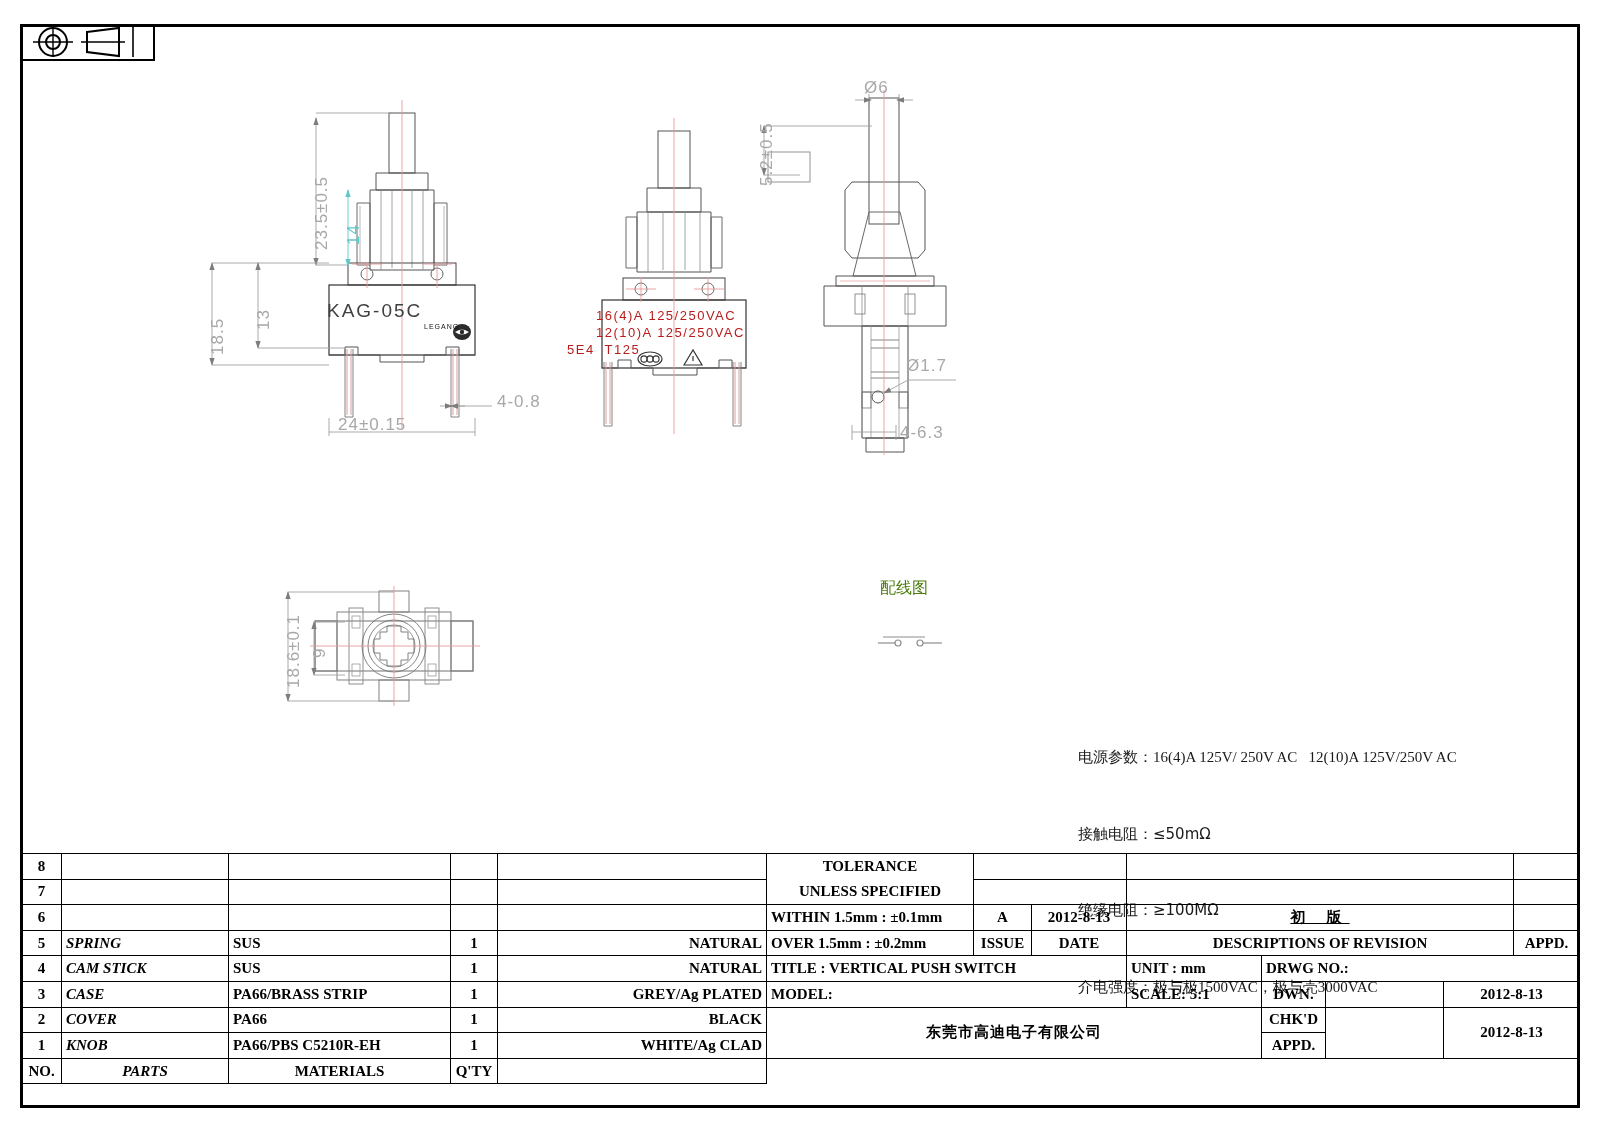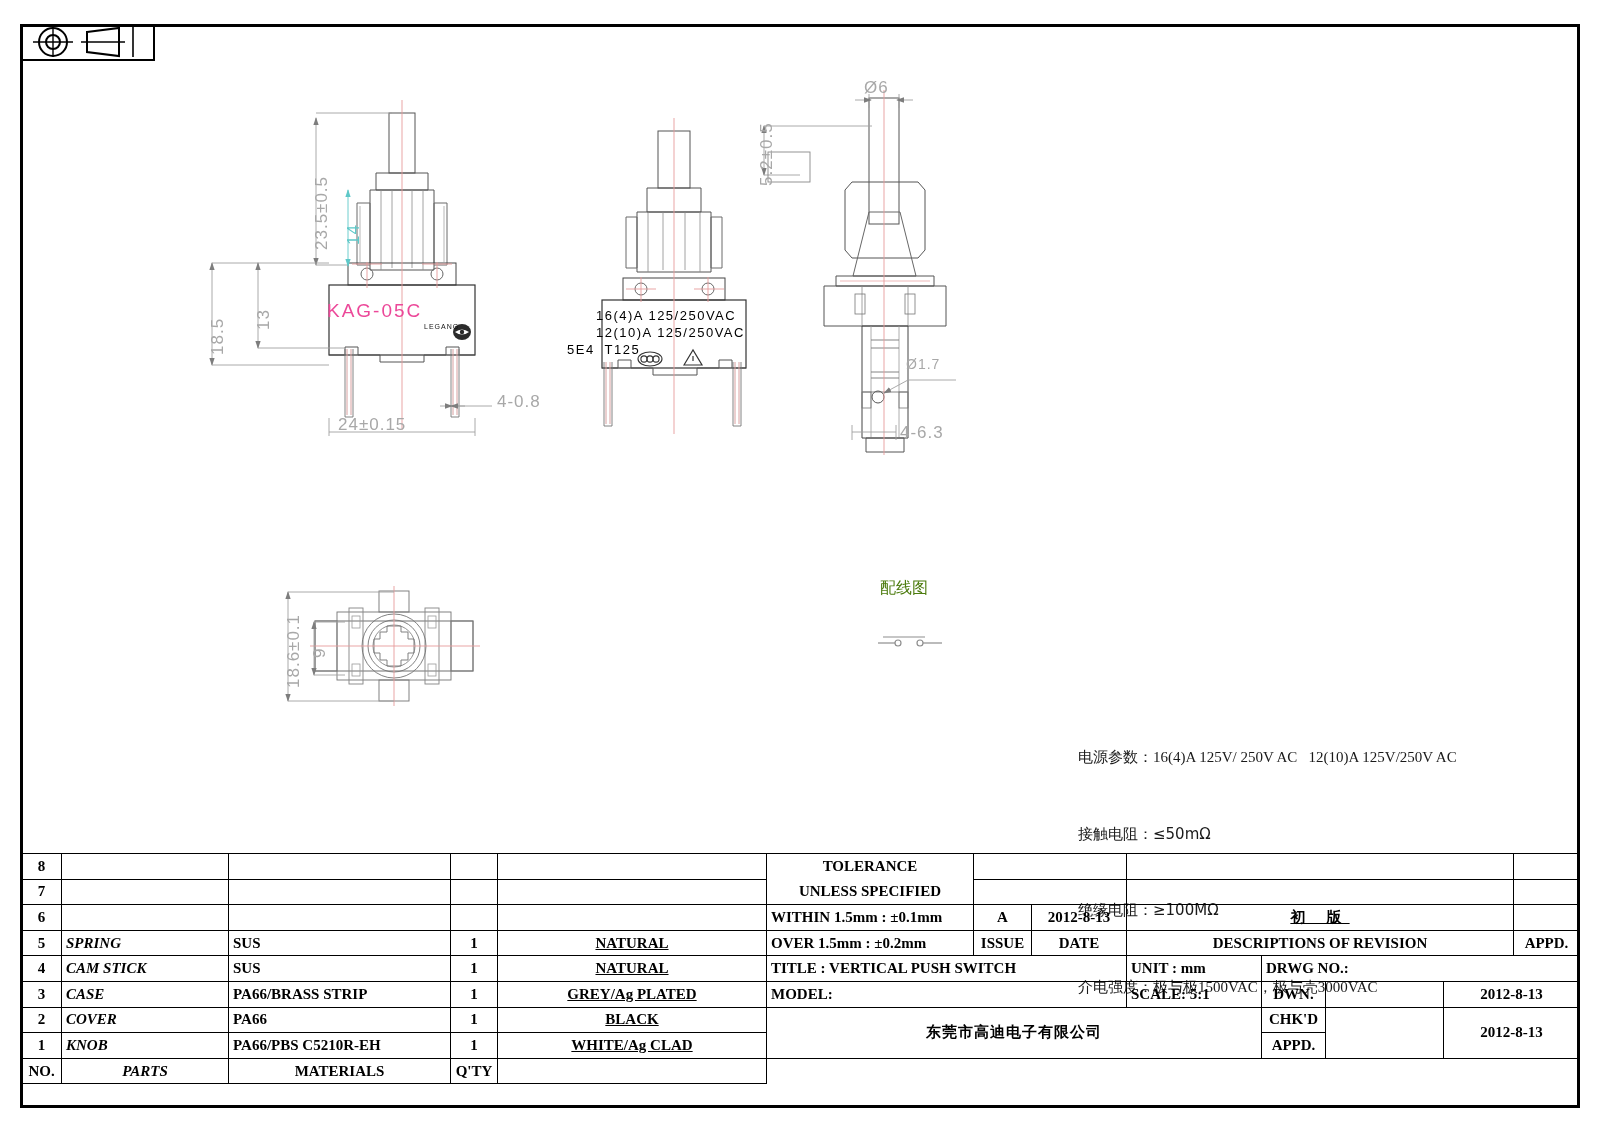--- a/index.html
+++ b/index.html
@@ -47,26 +47,26 @@
   .dim {
     font-family: "Liberation Sans", sans-serif;
     color: #a8a8a8;
     letter-spacing: 1px;
   }
   .dim-teal { color: #5ec8c8; }
 
   
   .marking {
     font-family: "Liberation Sans", sans-serif;
-    color: #ec4899;
+    color: #404040;
     letter-spacing: 2px;
   }
   .rating {
     font-family: "Liberation Sans", sans-serif;
-    color: #000000;
+    color: #b91c1c;
     font-size: 13px;
     letter-spacing: 1.5px;
     line-height: 17px;
   }
   .logo-text {
     font-family: "Liberation Sans", sans-serif;
     font-size: 7px;
     letter-spacing: 1px;
     color: #111;
   }
@@ -110,21 +110,21 @@
   .parts-list {
     position: absolute;
     left: 21px; top: 853px;
     width: 745px;
   }
   .parts-list td { height: 25.6px; }
   .c-no    { width: 40px;  text-align: center; }
   .c-part  { width: 167px; text-align: left; font-style: italic; }
   .c-mat   { width: 222px; text-align: left; margin-left: 35px; }
   .c-qty   { width: 47px;  text-align: center; }
-  .c-rem   { width: 269px; text-align: center; text-decoration: underline; }
+  .c-rem   { width: 269px; text-align: right; }
   .hdr-center { text-align: center; }
 
   
   .title-block {
     position: absolute;
     left: 766px; top: 853px;
     width: 813px;
   }
   .title-block td { height: 25.6px; }
 
@@ -407,21 +407,21 @@
     </svg>
   </div>
   <div class="t logo-text" style="left:424px; top:323px;">LEGANG</div>
 
   <div class="t rating" style="left:596px; top:307px;">16(4)A 125/250VAC</div>
   <div class="t rating" style="left:596px; top:324px;">12(10)A 125/250VAC</div>
   <div class="t rating" style="left:567px; top:341px;">5E4  T125</div>
 
   <div class="t dim" style="left:864px; top:78px; font-size:17px;">Ø6</div>
   <div class="t dim vert" style="left:757px; top:186px; font-size:17px; transform:rotate(-90deg);">5.2±0.5</div>
-  <div class="t dim" style="left:906px; top:356px; font-size:14px;">Ø1.7</div>
+  <div class="t dim" style="left:906px; top:356px; font-size:17px;">Ø1.7</div>
   <div class="t dim" style="left:900px; top:423px; font-size:17px;">4-6.3</div>
 
   <div class="t dim vert" style="left:284px; top:688px; font-size:17px; transform:rotate(-90deg);">18.6±0.1</div>
   <div class="t dim vert" style="left:310px; top:658px; font-size:17px; transform:rotate(-90deg);">9</div>
 
   <div class="wiring-label">配线图</div>
 
   <div class="spec-block">
     <span class="spec-line"><span>电源参数：</span><span>16(4)A 125V/ 250V AC   12(10)A 125V/250V AC</span></span>
     <span class="spec-line"><span>接触电阻：</span><span class="spec-sym">≤50mΩ</span></span>

